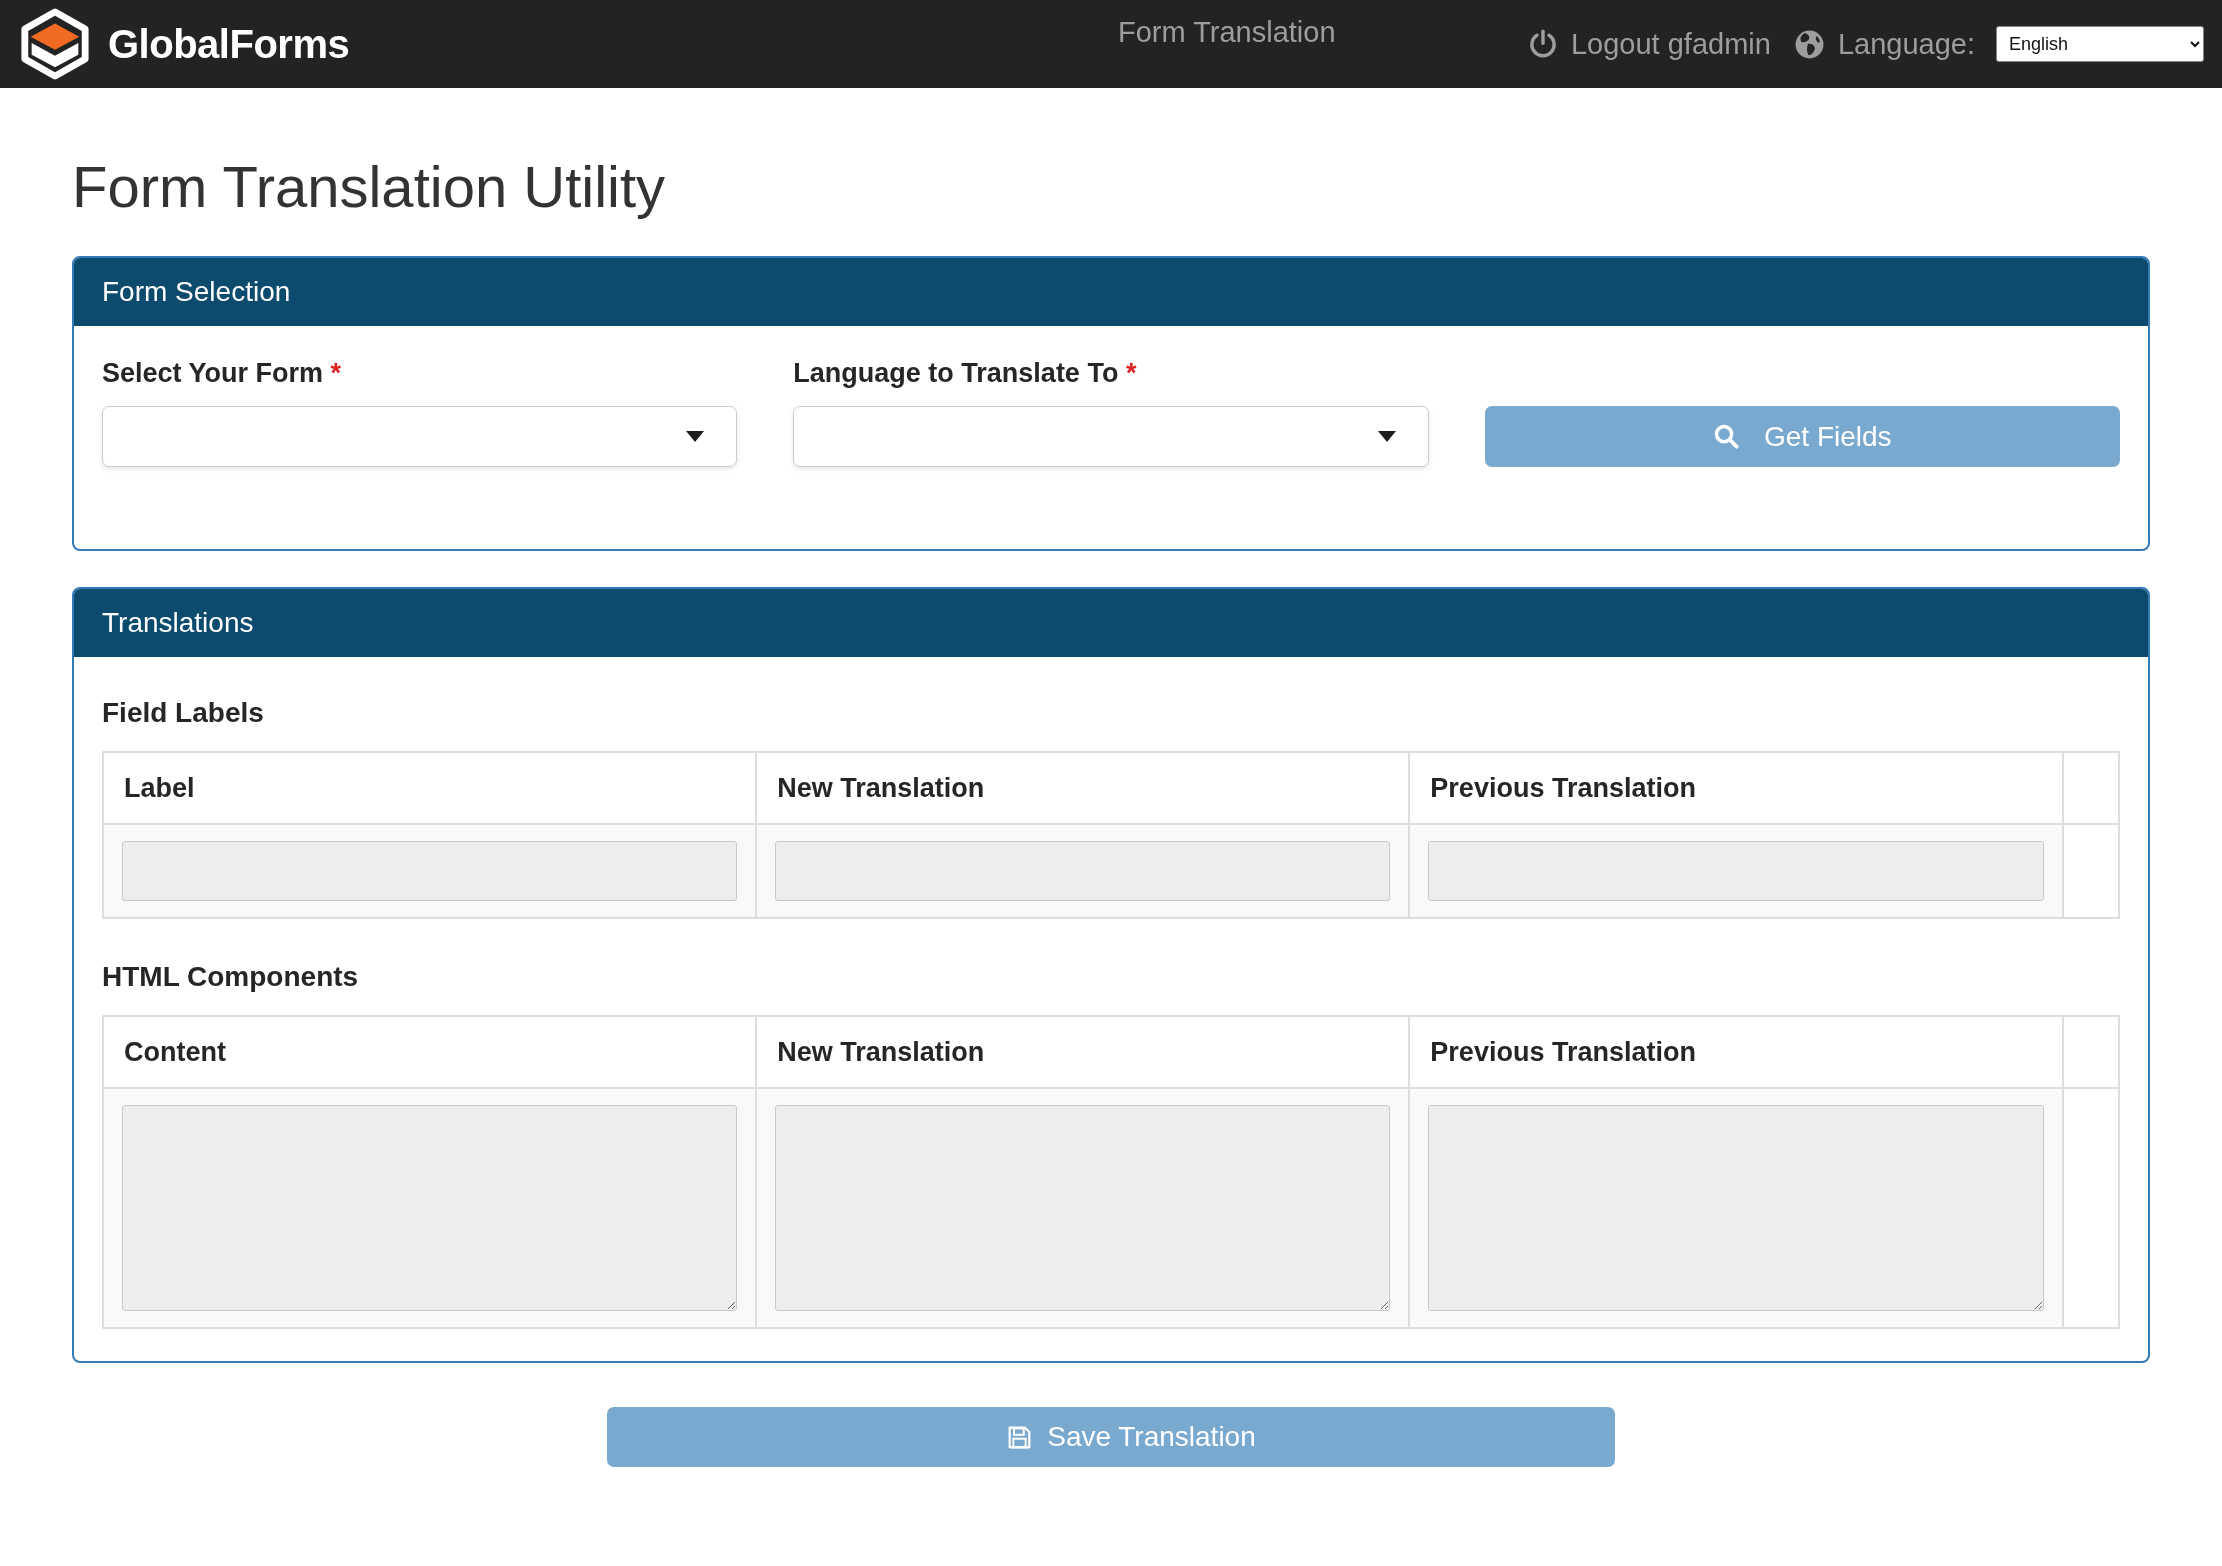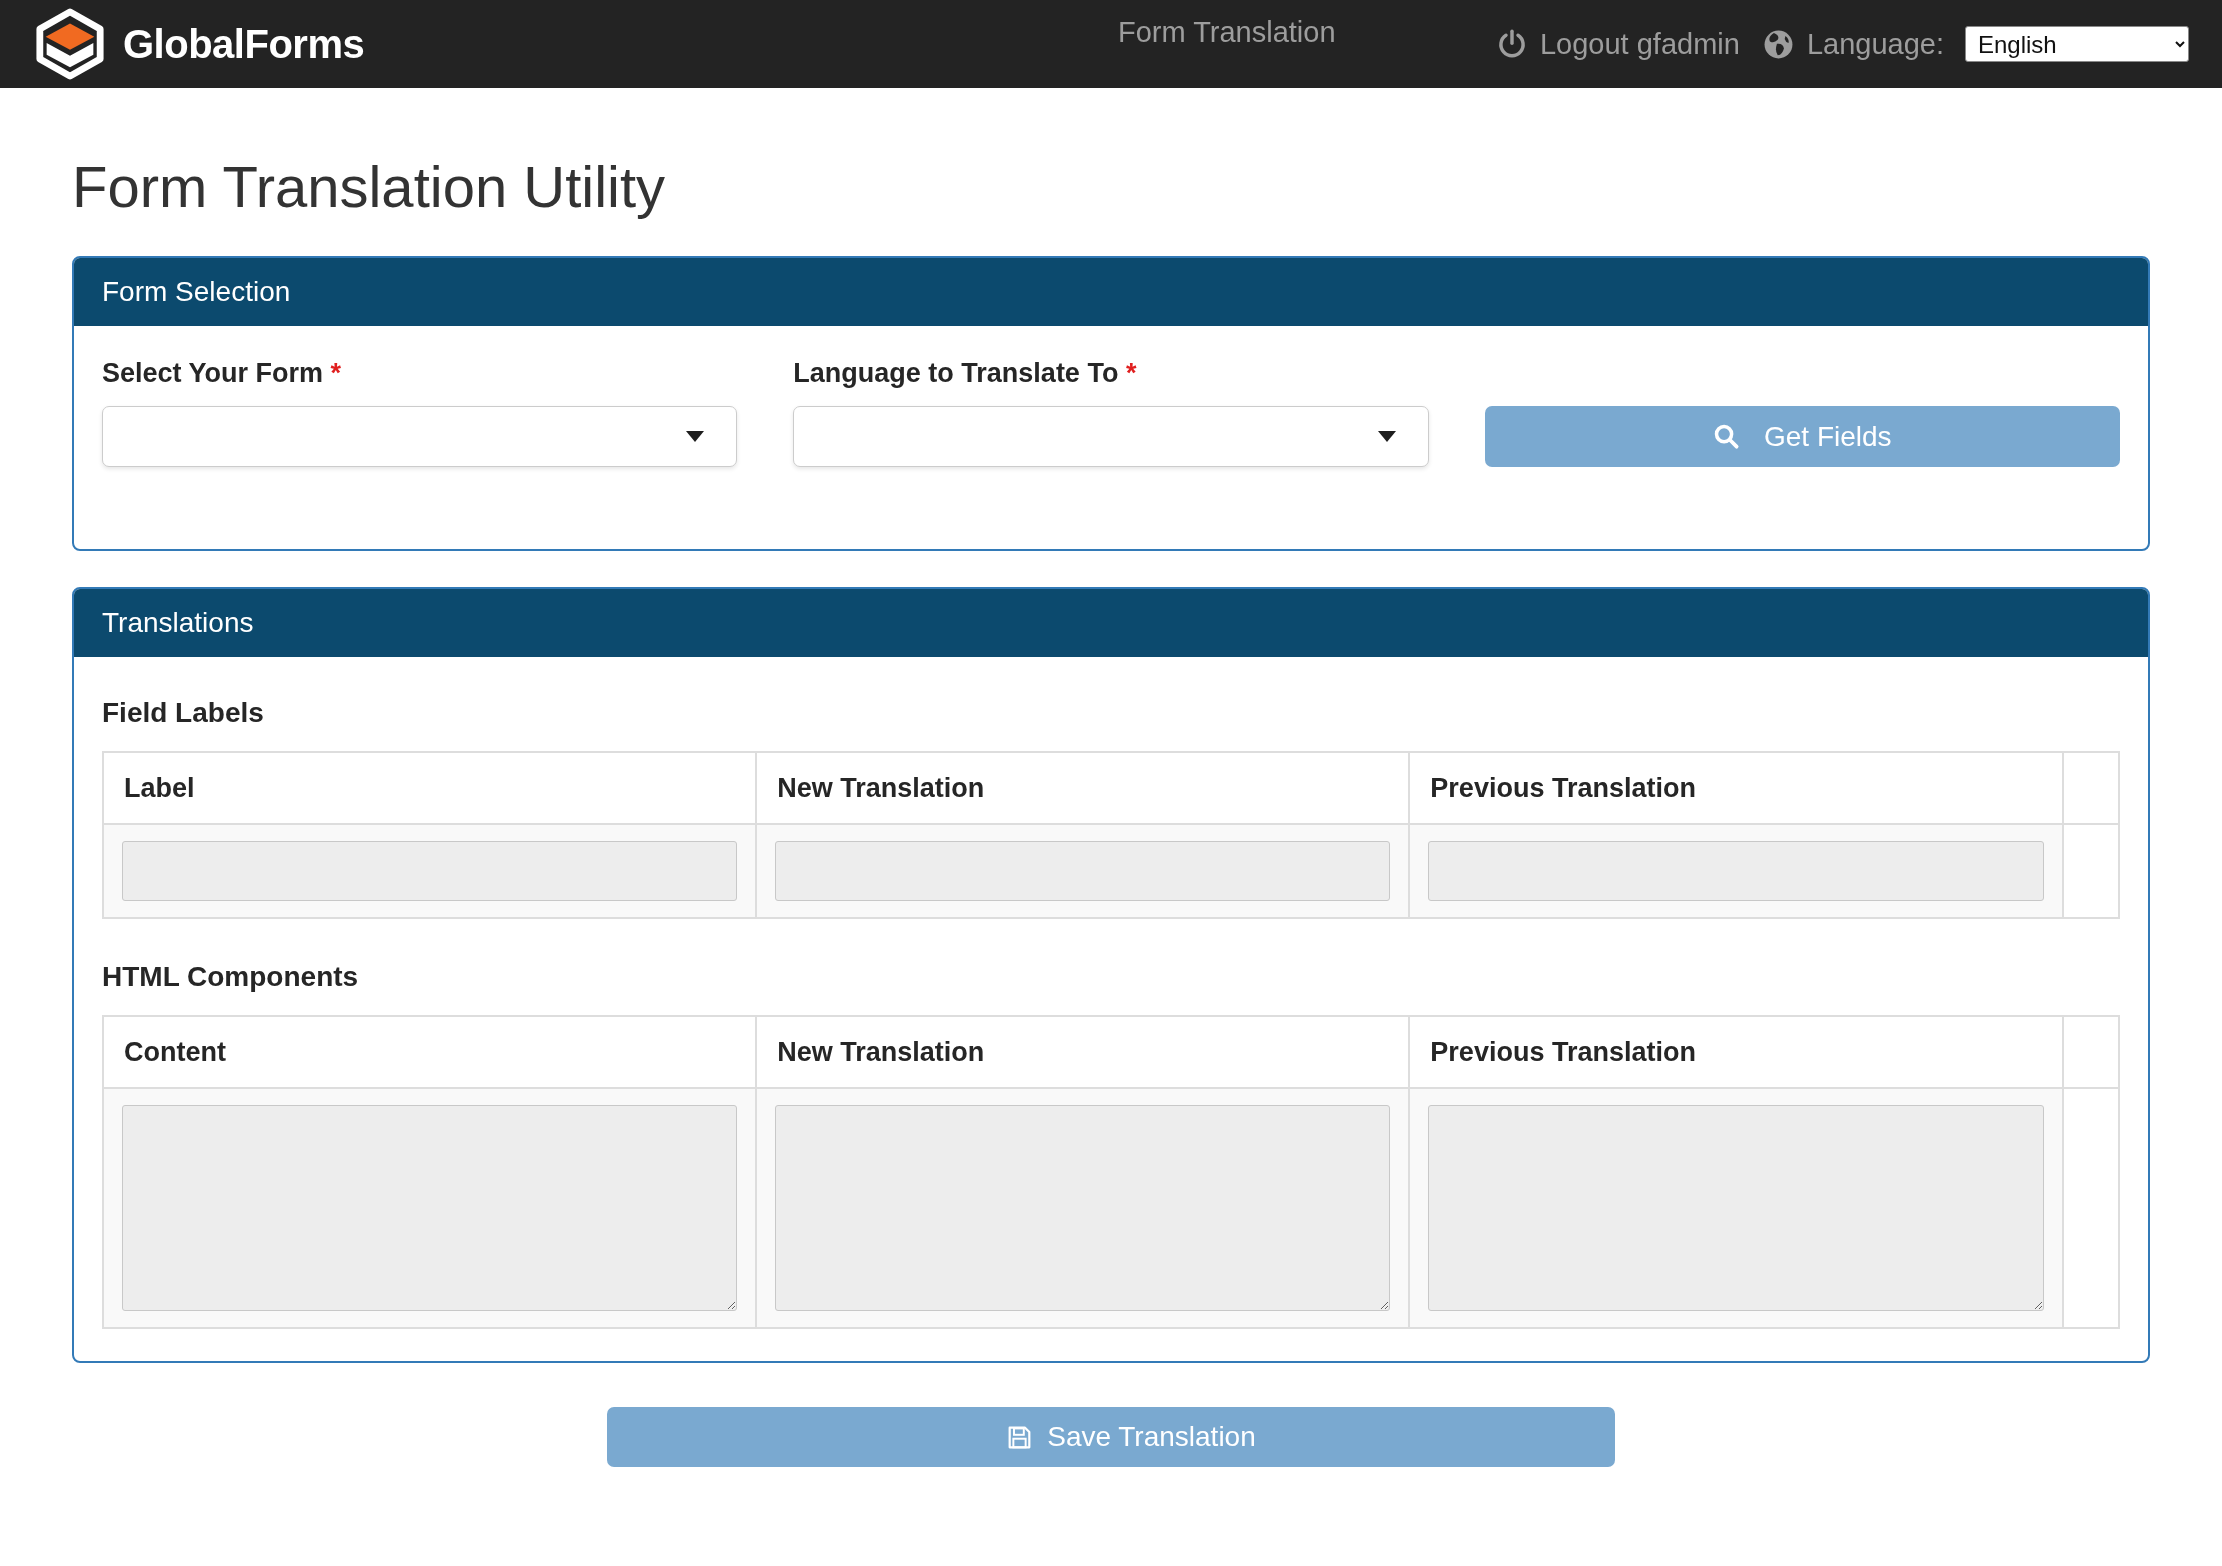--- a/index.html
+++ b/index.html
@@ -9,21 +9,21 @@
     font-family: "Liberation Sans", sans-serif;
     color: #333;
   }
 
   
   .navbar {
     height: 88px;
     background: #232323;
     display: flex;
     align-items: center;
-    padding: 0 33px;
+    padding: 0 18px;
     position: relative;
   }
   .brand { display: flex; align-items: center; gap: 16px; }
   .brand-logo { width: 74px; height: 72px; display: block; }
   .brand-text { color: #fff; font-size: 40px; font-weight: 700; letter-spacing: -0.5px; }
   .nav-center {
     position: absolute;
     left: 1118px;
     top: 0;
     height: 64px;
@@ -35,23 +35,23 @@
   .nav-right {
     margin-left: auto;
     display: flex;
     align-items: center;
     gap: 13px;
     color: #9d9d9d;
     font-size: 29px;
   }
   .nav-icon { display: inline-flex; align-items: center; }
   .language-select {
-    width: 224px;
+    width: 208px;
     height: 36px;
-    font-size: 24px;
+    font-size: 18px;
     font-family: "Liberation Sans", sans-serif;
     color: #111;
     background: #fff;
     border: 1px solid #888;
     border-radius: 3px;
     padding: 0 8px;
     margin-left: 8px;
     -webkit-appearance: menulist;
     appearance: menulist;
   }

